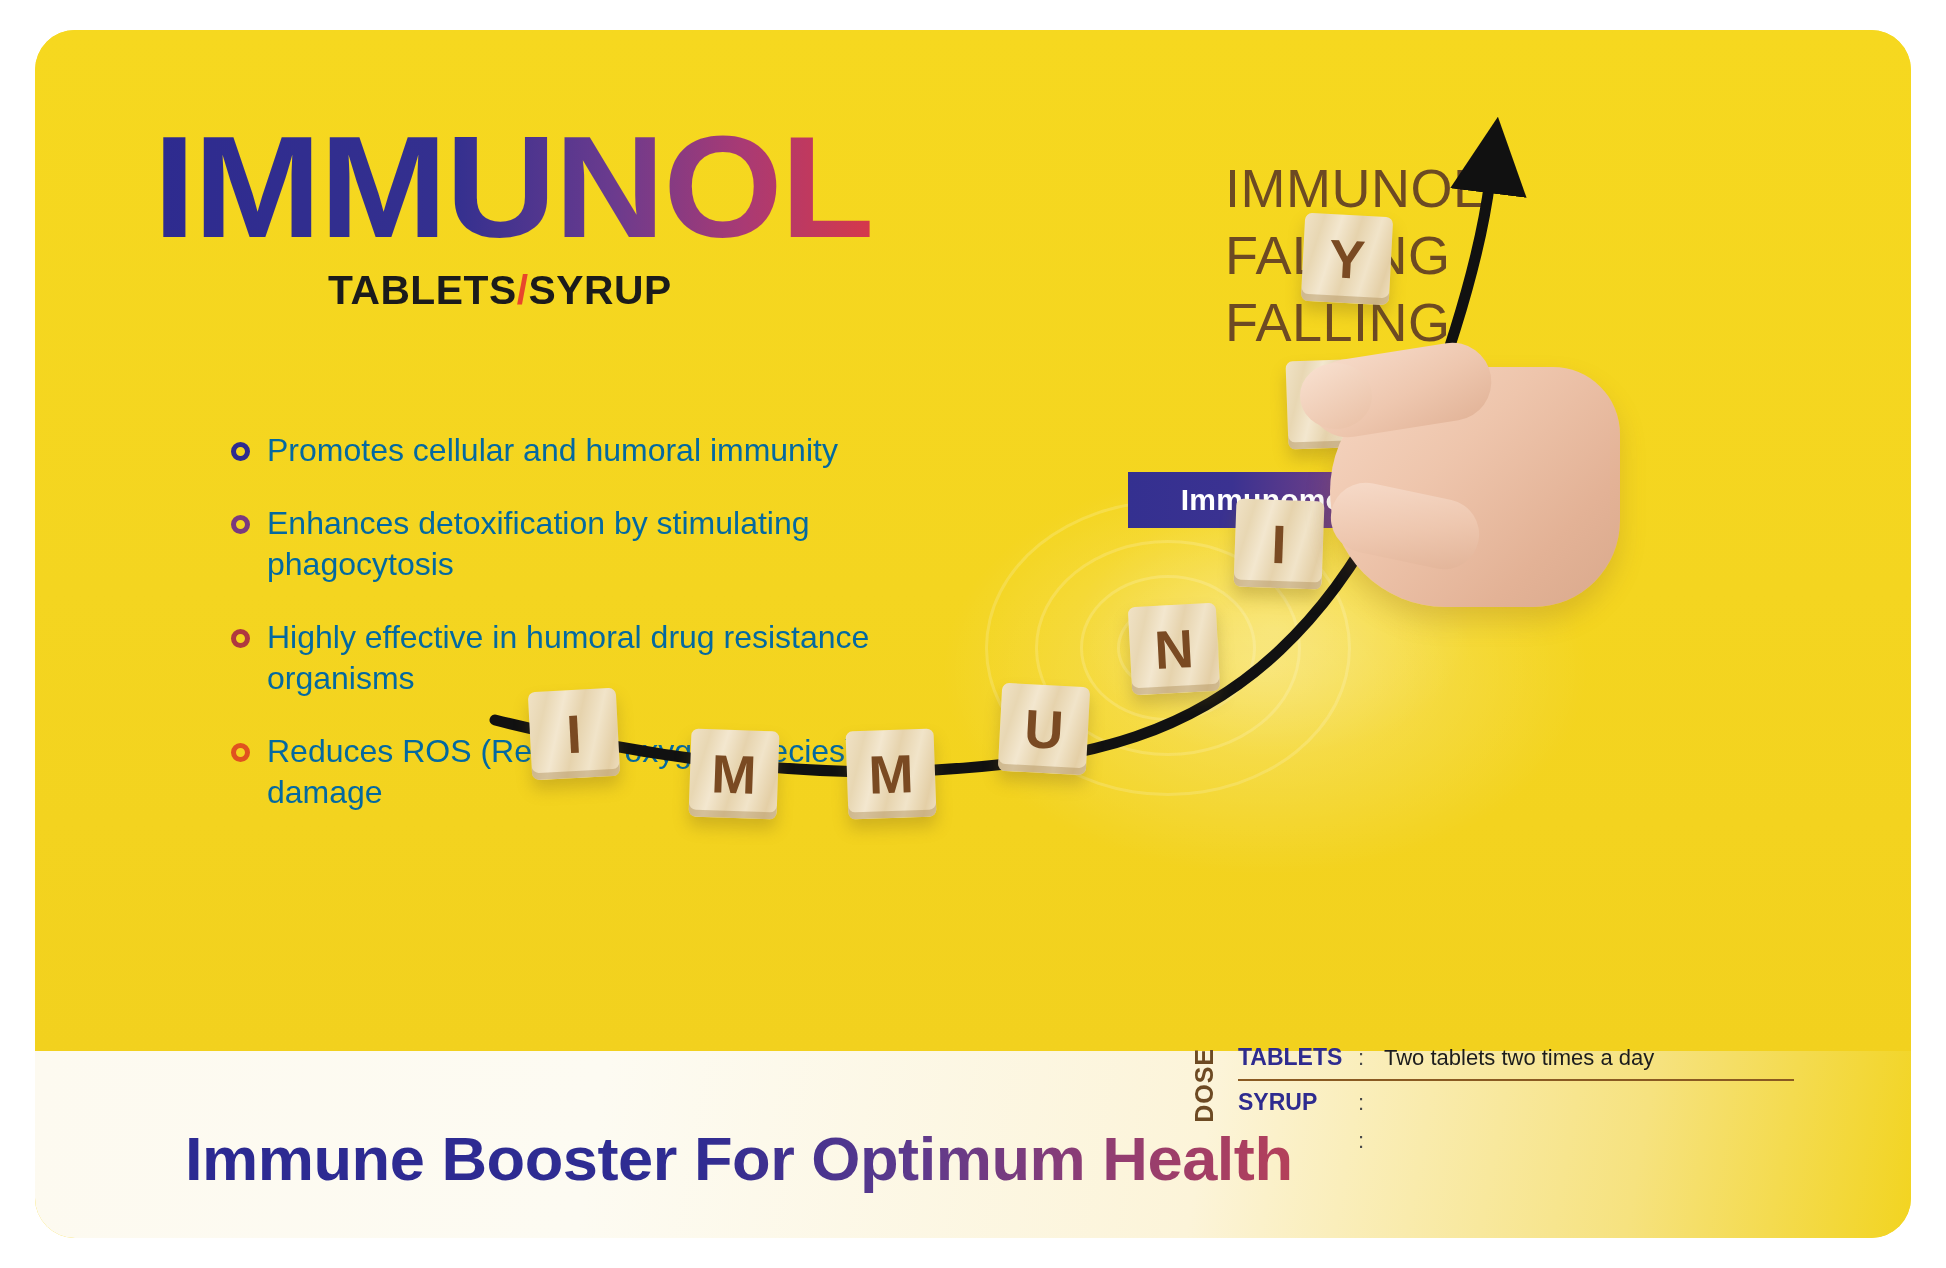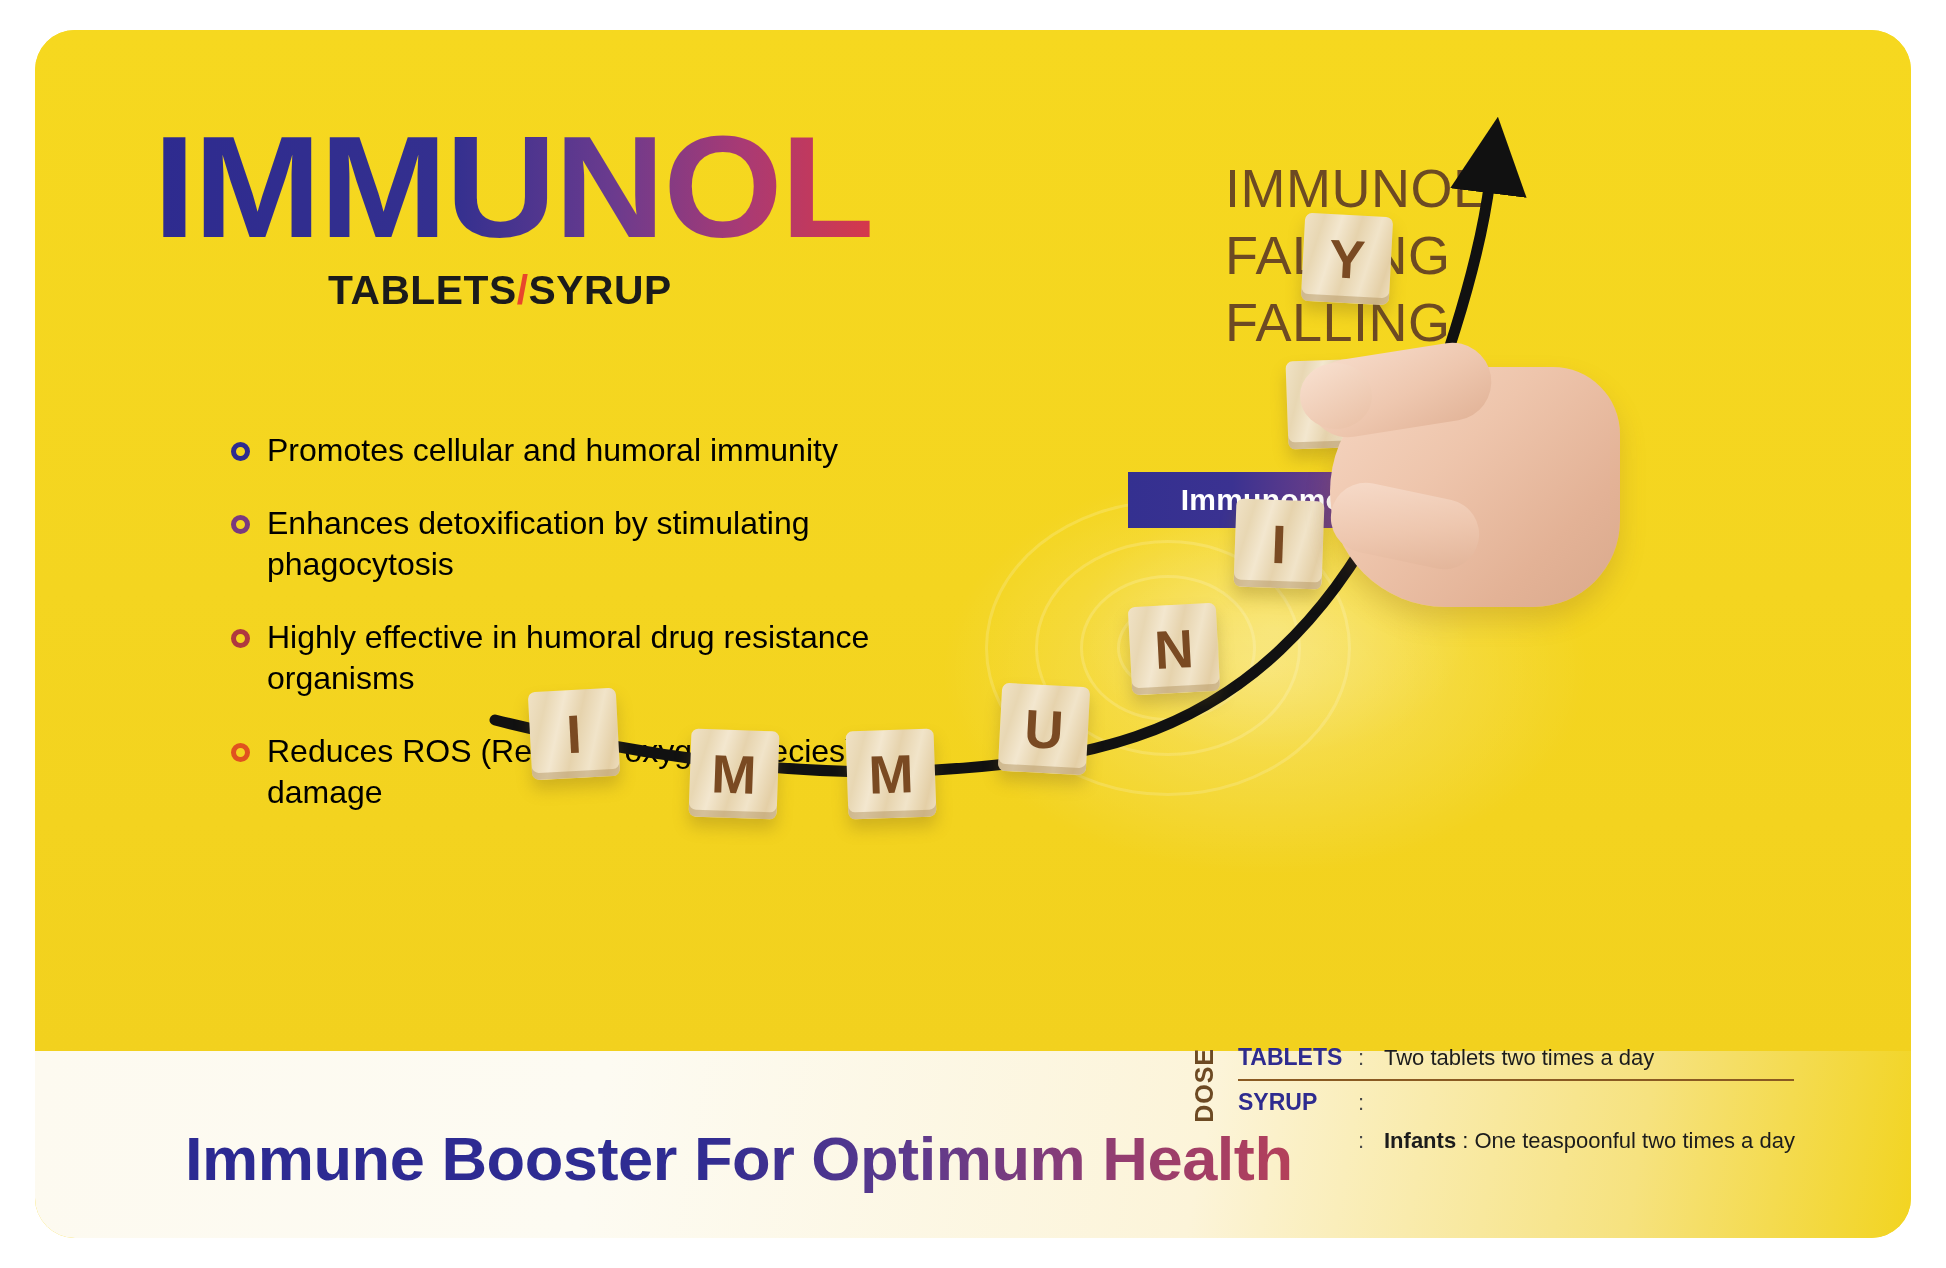--- a/index.html
+++ b/index.html
@@ -57,21 +57,21 @@
   }
 
   
   .bullets{position:absolute;left:196px;top:400px;width:720px;}
   .bullet{position:relative;display:flex;align-items:flex-start;margin-bottom:32px;}
   .dot{
     flex:none;width:19px;height:19px;border-radius:50%;margin-top:12px;margin-right:17px;
     box-sizing:border-box;border:5px solid #2e2b8f;position:relative;
   }
   .dot::after{content:"";position:absolute;left:2px;top:-1px;width:5px;height:5px;border-radius:50%;background:inherit;}
-  .b-text{font-size:32px;line-height:1.28;color:#000000;}
+  .b-text{font-size:32px;line-height:1.28;color:#0369a1;}
 
   
   .badge{
     position:absolute;left:1093px;top:442px;width:372px;height:56px;
     background:linear-gradient(90deg,#343090 0%,#3b3291 28%,#6e3f87 55%,#b0435f 80%,#cf4434 100%);
     display:flex;align-items:center;justify-content:center;
   }
   .badge span{color:#ffffff;font-size:30px;font-weight:bold;letter-spacing:.2px;}
 
   
@@ -215,19 +215,18 @@
           <span class="v">Two tablets two times a day</span>
         </div>
         <div class="dsep"></div>
         <div class="drow">
           <span class="k">SYRUP</span>
           <span class="c">:</span>
         </div>
         <div class="drow indent">
           <span class="k"></span>
           <span class="c">:</span>
-          <span class="v"><b>Infants</b> <span>:</span> <span>One teaspoonful two times a day</span></span>
         </div>
       </div>
     </div>
 
   </div>
 </div>
 
 </body></html>

